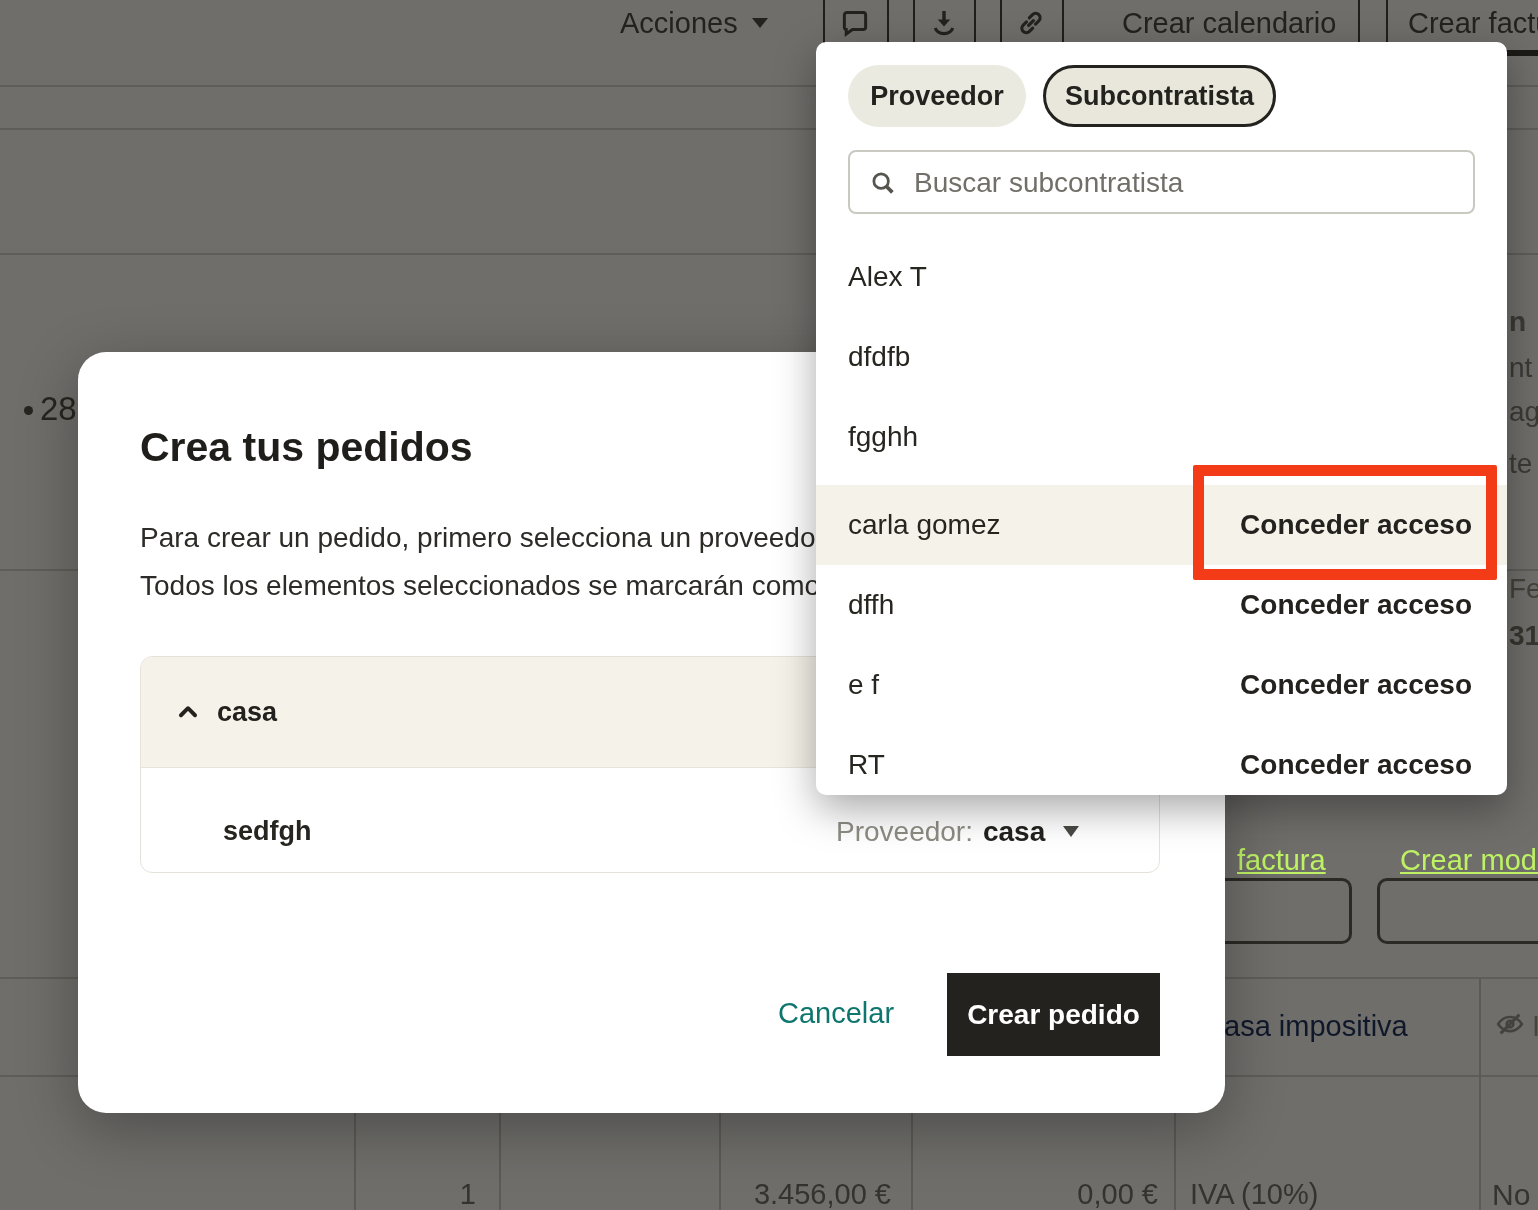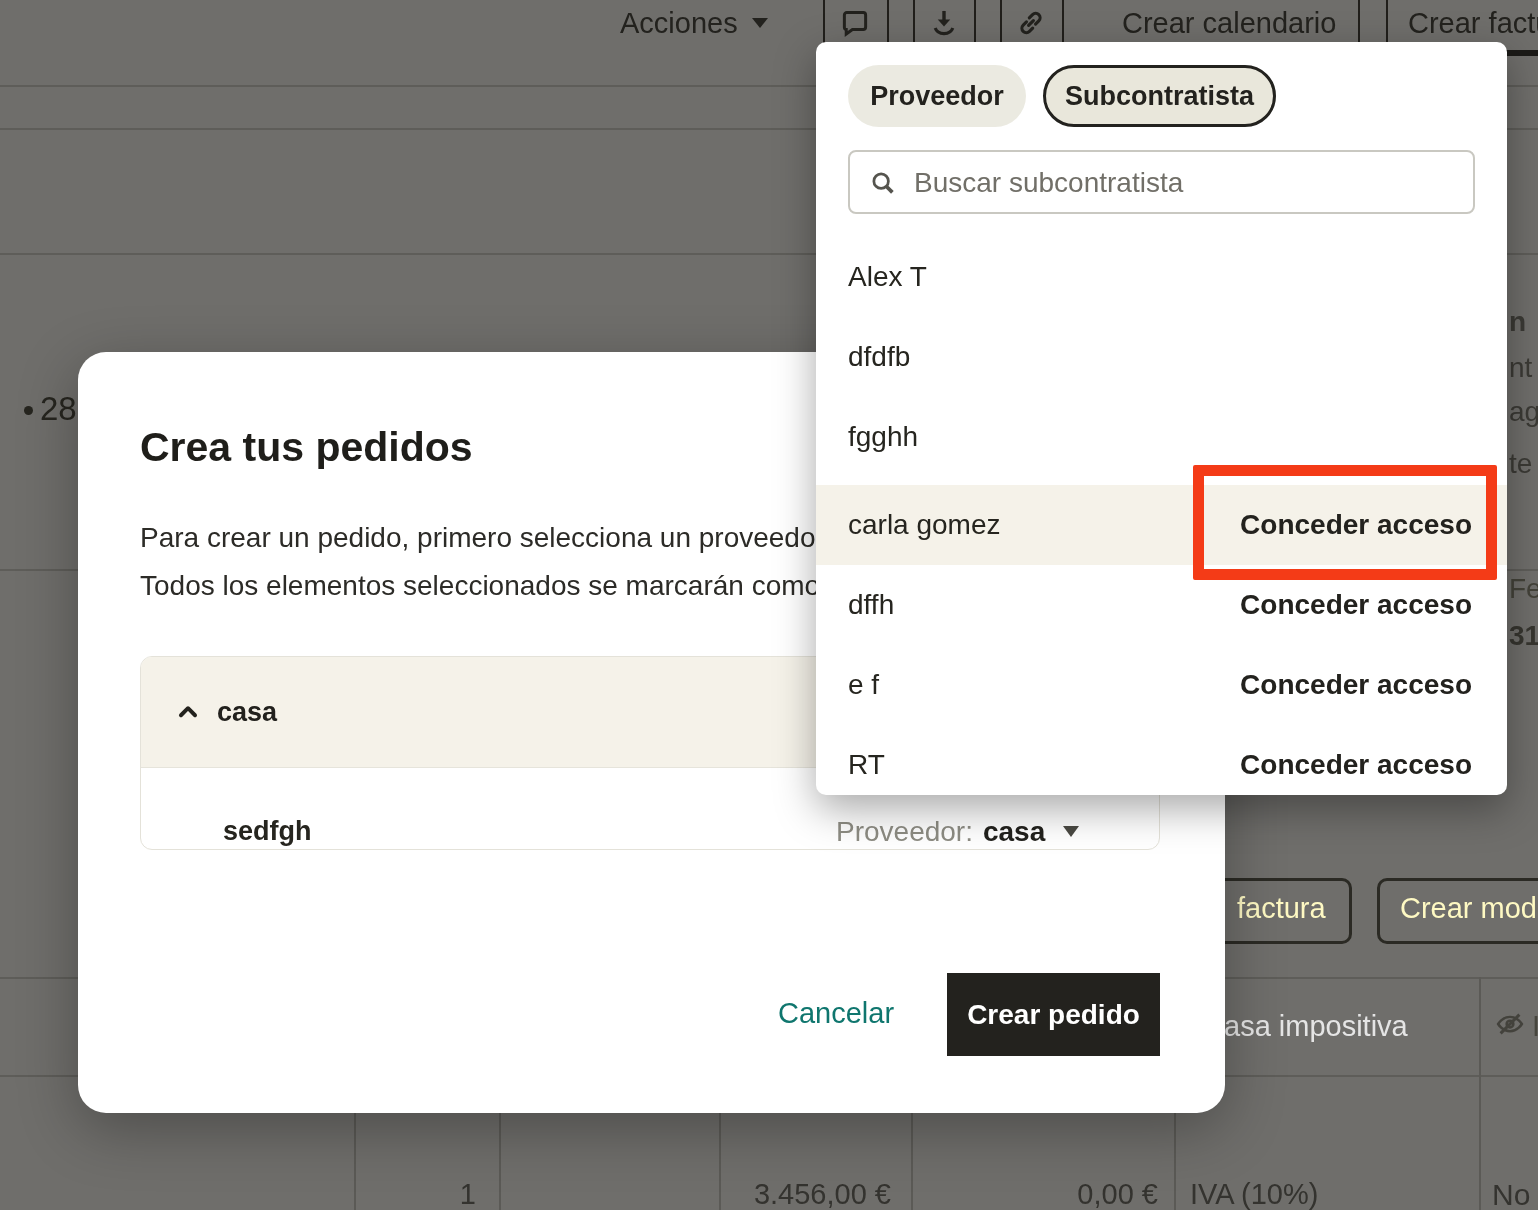--- a/index.html
+++ b/index.html
@@ -10,29 +10,29 @@
   .hline{position:absolute;left:0;width:1538px;height:2px;background:#5e5d59;}
   .vsep{position:absolute;top:0;height:85px;width:2px;background:#211f1b;}
   .vdiv{position:absolute;width:2px;background:#5b5a56;}
   .tb-label{position:absolute;top:0;height:46px;display:flex;align-items:center;gap:14px;
             font-size:29px;font-weight:500;color:#23221e;white-space:nowrap;}
   .caret-down{width:0;height:0;border-left:8px solid transparent;border-right:8px solid transparent;
               border-top:10px solid #23221e;}
   .tb-icon{position:absolute;top:6px;width:34px;height:34px;}
   .bg-btn{position:absolute;top:878px;height:66px;border:3px solid #2b2a24;border-radius:10px;
           box-sizing:border-box;}
-  .bg-btn-label{position:absolute;top:892px;font-size:29px;color:#fef9c3;white-space:nowrap;}
+  .bg-btn-label{position:absolute;top:844px;font-size:29px;color:#bef264;white-space:nowrap;text-decoration:underline;}
   .bg-text{position:absolute;font-size:28px;color:#3b3a35;white-space:nowrap;}
   .cell{position:absolute;top:1178px;font-size:29px;color:#34332f;text-align:right;}
   
   .modal{position:absolute;left:78px;top:352px;width:1147px;height:761px;background:#fff;
          border-radius:28px;box-shadow:0 16px 60px rgba(0,0,0,.30);z-index:5;}
   .modal-title{position:absolute;left:62px;top:72px;font-size:41px;font-weight:700;color:#1f1e1a;}
   .modal-line{position:absolute;left:62px;font-size:28px;color:#2c2b27;white-space:nowrap;}
-  .card{position:absolute;left:62px;top:304px;width:1020px;height:194px;border:1px solid #e4e2d9;
+  .card{position:absolute;left:62px;top:304px;width:1020px;height:217px;border:1px solid #e4e2d9;
         border-radius:12px;box-sizing:border-box;overflow:hidden;background:#fff;}
   .card-head{height:110px;background:#f5f2e9;border-bottom:1px solid #e6e4db;display:flex;
              align-items:center;}
   .card-head .chev{margin-left:34px;margin-right:16px;width:26px;height:26px;}
   .card-name{font-size:27px;font-weight:700;color:#22211d;}
   .card-row{position:relative;height:127px;}
   .item-name{position:absolute;left:82px;top:0;line-height:127px;font-size:27px;font-weight:700;color:#26251f;}
   .provider{position:absolute;left:695px;top:0;height:127px;display:flex;align-items:center;gap:10px;
             font-size:28px;white-space:nowrap;}
   .provider .plabel{color:#8d8c83;}
@@ -136,21 +136,21 @@
   <div class="bg-btn" style="left:1377px;width:190px"></div>
   <div class="bg-btn-label" style="left:1400px">Crear modi</div>
 
   <div class="vdiv" style="left:354px;top:977px;height:233px"></div>
   <div class="vdiv" style="left:499px;top:977px;height:233px"></div>
   <div class="vdiv" style="left:719px;top:977px;height:233px"></div>
   <div class="vdiv" style="left:911px;top:977px;height:233px"></div>
   <div class="vdiv" style="left:1174px;top:977px;height:233px"></div>
   <div class="vdiv" style="left:1479px;top:977px;height:233px"></div>
 
-  <div class="bg-text" style="left:1224px;top:1010px;font-size:29px;color:#e5e5e5">asa impositiva</div>
+  <div class="bg-text" style="left:1224px;top:1010px;font-size:29px;color:#0f172a">asa impositiva</div>
   <div class="abs" style="left:1495px;top:1009px">
     <svg width="30" height="30" viewBox="0 0 24 24" fill="none" stroke="#43423c" stroke-width="2">
       <path d="M2.5 12s3.4-5.7 9.5-5.7S21.5 12 21.5 12s-3.4 5.7-9.5 5.7S2.5 12 2.5 12z"></path>
       <circle cx="12" cy="12" r="2.7"></circle>
       <line x1="4.5" y1="19.5" x2="19.5" y2="4.5" stroke-width="2.4"></line>
     </svg>
   </div>
   <div class="bg-text" style="left:1532px;top:1010px;font-size:29px;color:#47463e">I</div>
 
   <div class="cell" style="left:400px;width:76px">1</div>

